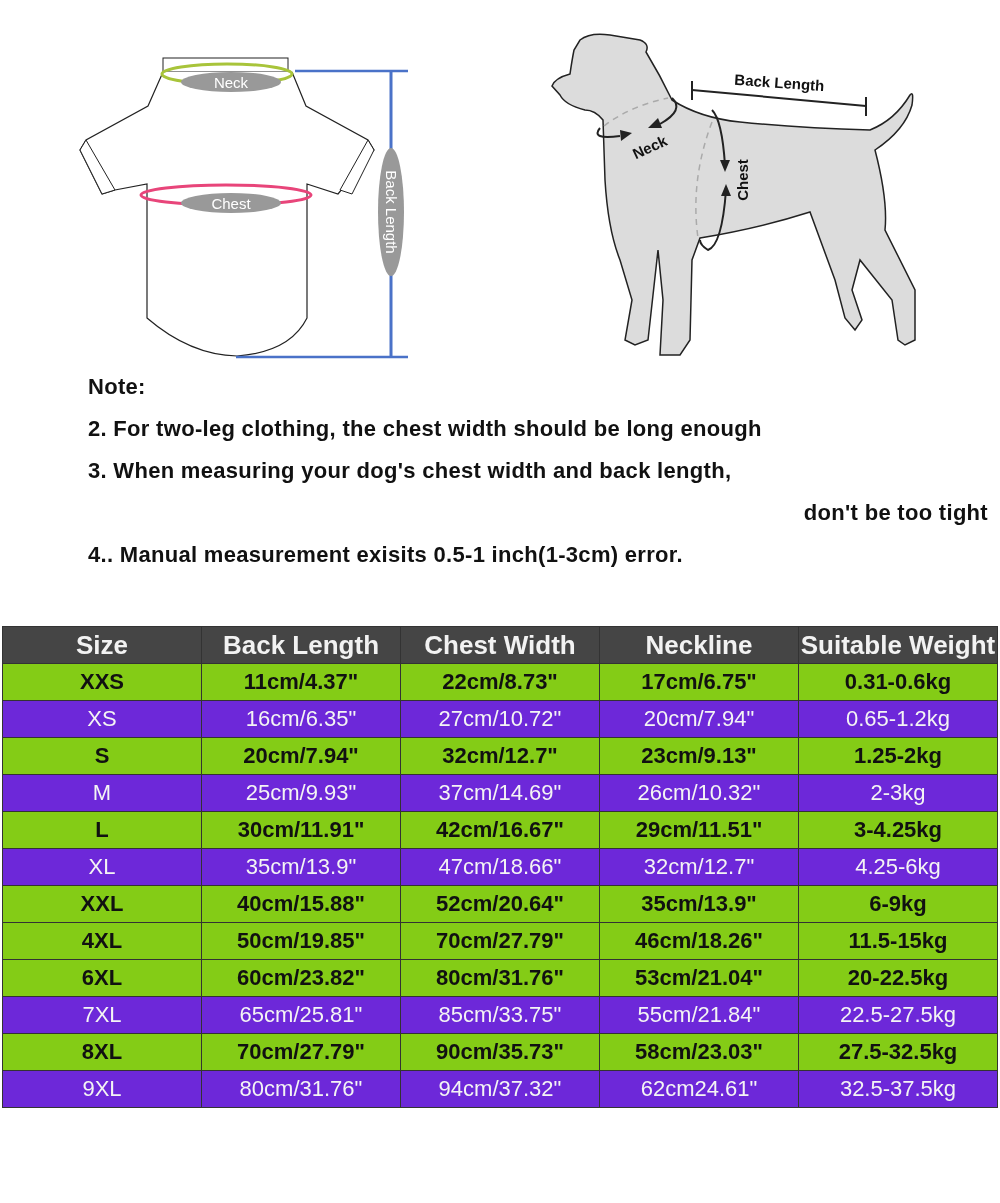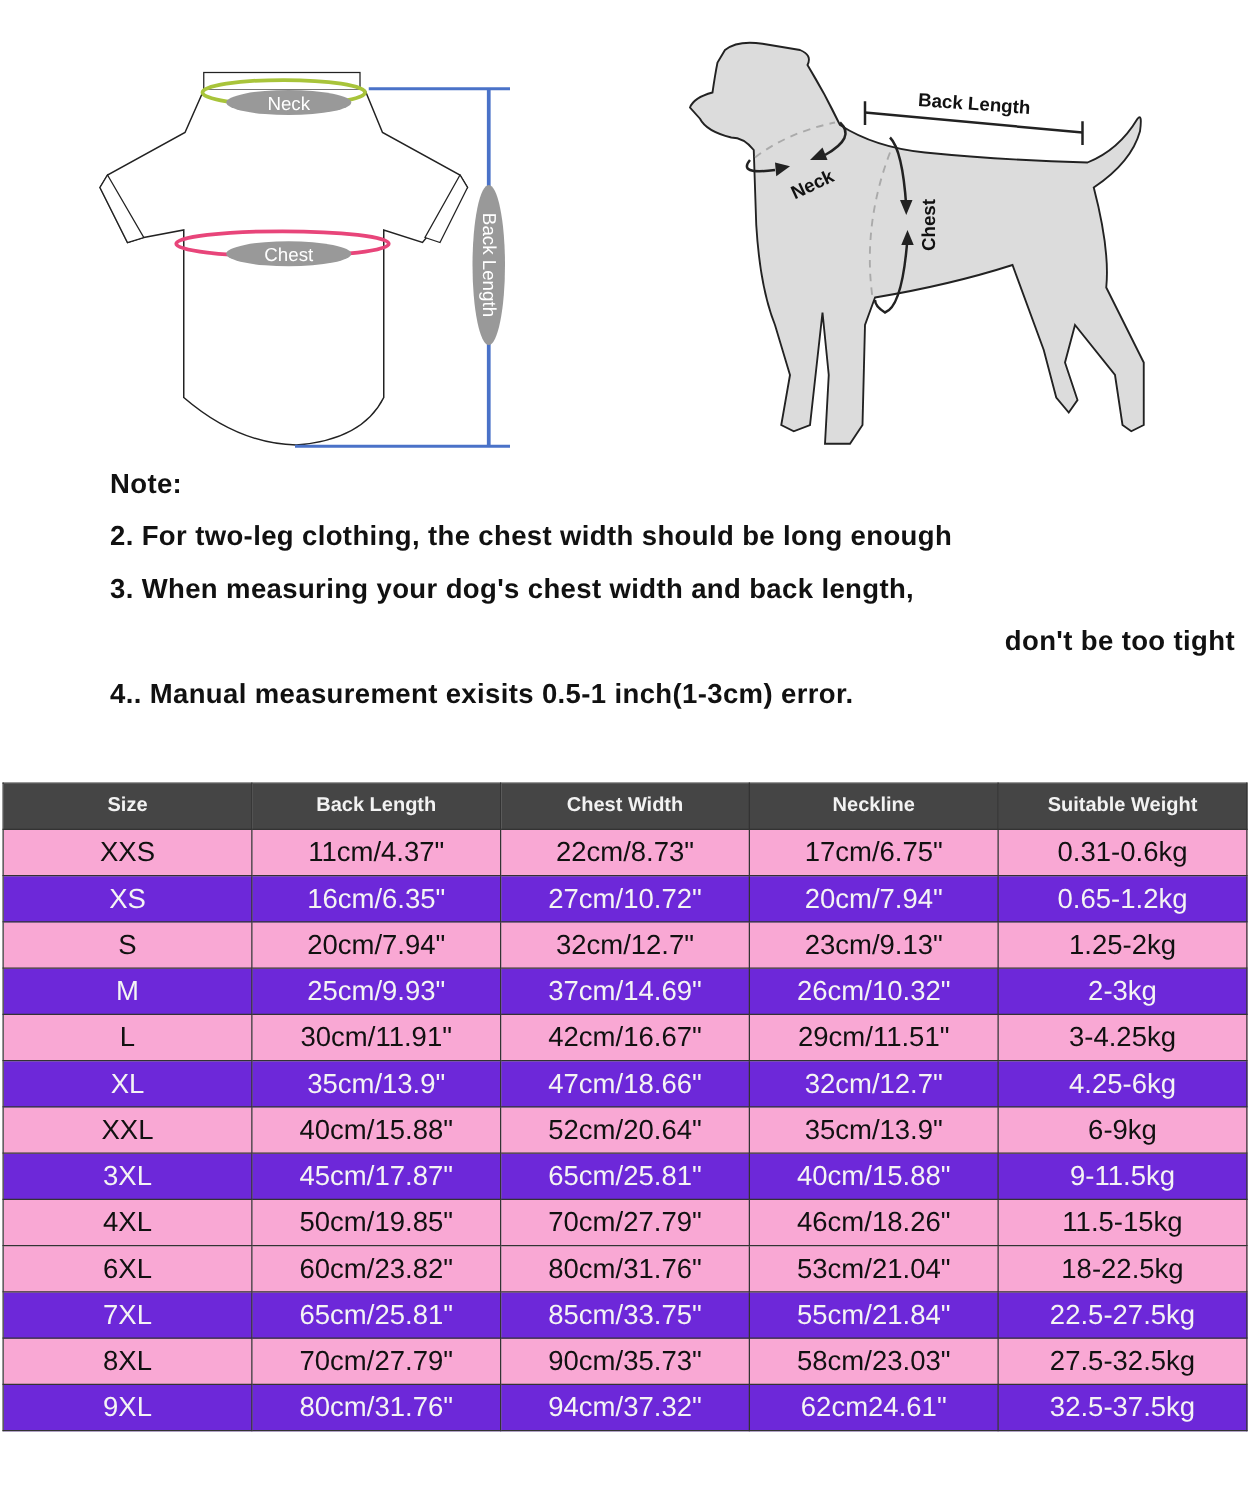--- a/index.html
+++ b/index.html
@@ -4,22 +4,22 @@
 <style>
   html, body { margin: 0; padding: 0; background: #ffffff; }
   body { width: 1000px; height: 1203px; position: relative; overflow: hidden; font-family: "Liberation Sans", sans-serif; }
   .diagram { position: absolute; left: 0; top: 0; width: 820px; height: 370px; }
   .diagram svg { position: absolute; }
   .notes { position: absolute; left: 88px; top: 366px; width: 900px; font-family: "Liberation Sans", sans-serif; font-weight: bold; color: #111; }
   .notes .note-line { font-size: 22px; line-height: 42px; letter-spacing: 0.3px; white-space: nowrap; }
   .notes .indent { padding-left: 32px; text-align: right; }
   table.size-table { position: absolute; left: 2px; top: 626px; width: 995px; border-collapse: collapse; table-layout: fixed; font-family: "Liberation Sans", sans-serif; }
   table.size-table th, table.size-table td { border: 1.5px solid #333; text-align: center; padding: 0; height: 36px; font-size: 22px; }
-  table.size-table th { background: #454545; color: #f2f2f2; font-weight: bold; font-size: 16px; }
-  table.size-table tr.row-white td { background: #f9a8d4; color: #111111; }
+  table.size-table th { background: #454545; color: #f2f2f2; font-weight: bold; font-size: 26px; }
+  table.size-table tr.row-white td { background: #84cc16; color: #111111; font-weight: bold; }
   table.size-table tr.row-grey td { background: #6d28d9; color: #f4f4f4; }
   col.c0, col.c1, col.c2, col.c3, col.c4 { width: 199px; }
 </style>
 </head>
 <body>
 
 <div class="diagram">
 
   <svg style="left:0;top:0" width="500" height="370" viewBox="0 0 500 370">
 
@@ -138,40 +138,33 @@
         <td>32cm/12.7"</td>
         <td>4.25-6kg</td>
       </tr>
       <tr class="row-white">
         <td>XXL</td>
         <td>40cm/15.88"</td>
         <td>52cm/20.64"</td>
         <td>35cm/13.9"</td>
         <td>6-9kg</td>
       </tr>
-      <tr class="row-grey">
-        <td>3XL</td>
-        <td>45cm/17.87"</td>
-        <td>65cm/25.81"</td>
-        <td>40cm/15.88"</td>
-        <td>9-11.5kg</td>
-      </tr>
       <tr class="row-white">
         <td>4XL</td>
         <td>50cm/19.85"</td>
         <td>70cm/27.79"</td>
         <td>46cm/18.26"</td>
         <td>11.5-15kg</td>
       </tr>
       <tr class="row-white">
         <td>6XL</td>
         <td>60cm/23.82"</td>
         <td>80cm/31.76"</td>
         <td>53cm/21.04"</td>
-        <td>18-22.5kg</td>
+        <td>20-22.5kg</td>
       </tr>
       <tr class="row-grey">
         <td>7XL</td>
         <td>65cm/25.81"</td>
         <td>85cm/33.75"</td>
         <td>55cm/21.84"</td>
         <td>22.5-27.5kg</td>
       </tr>
       <tr class="row-white">
         <td>8XL</td>

